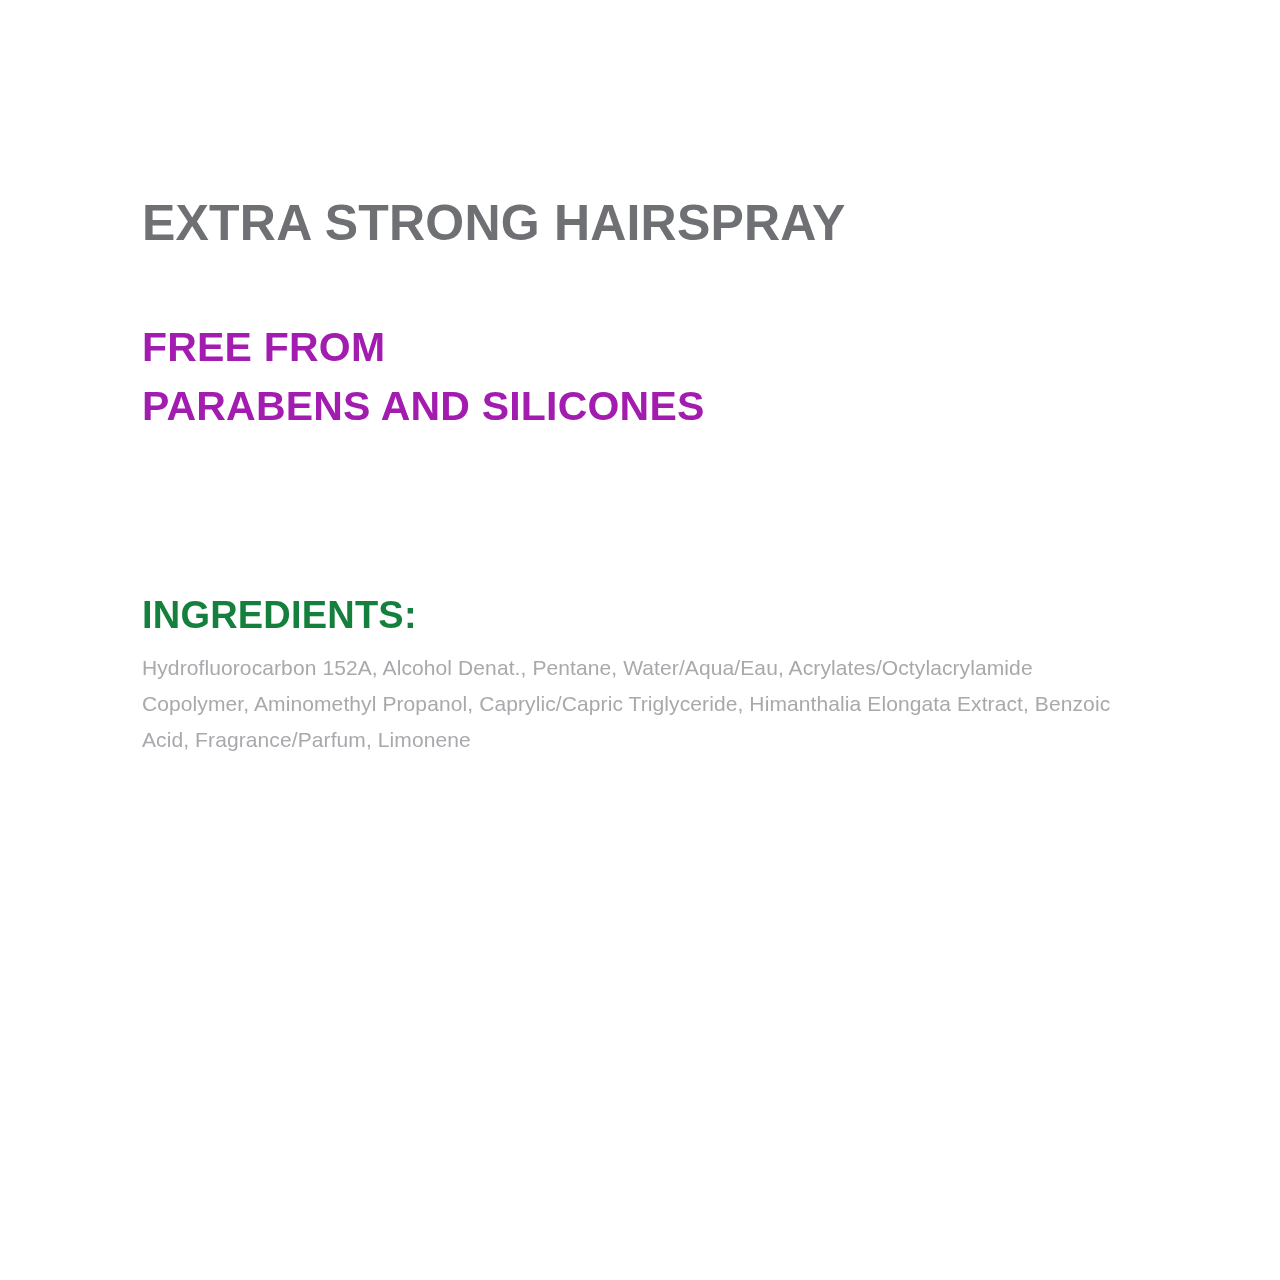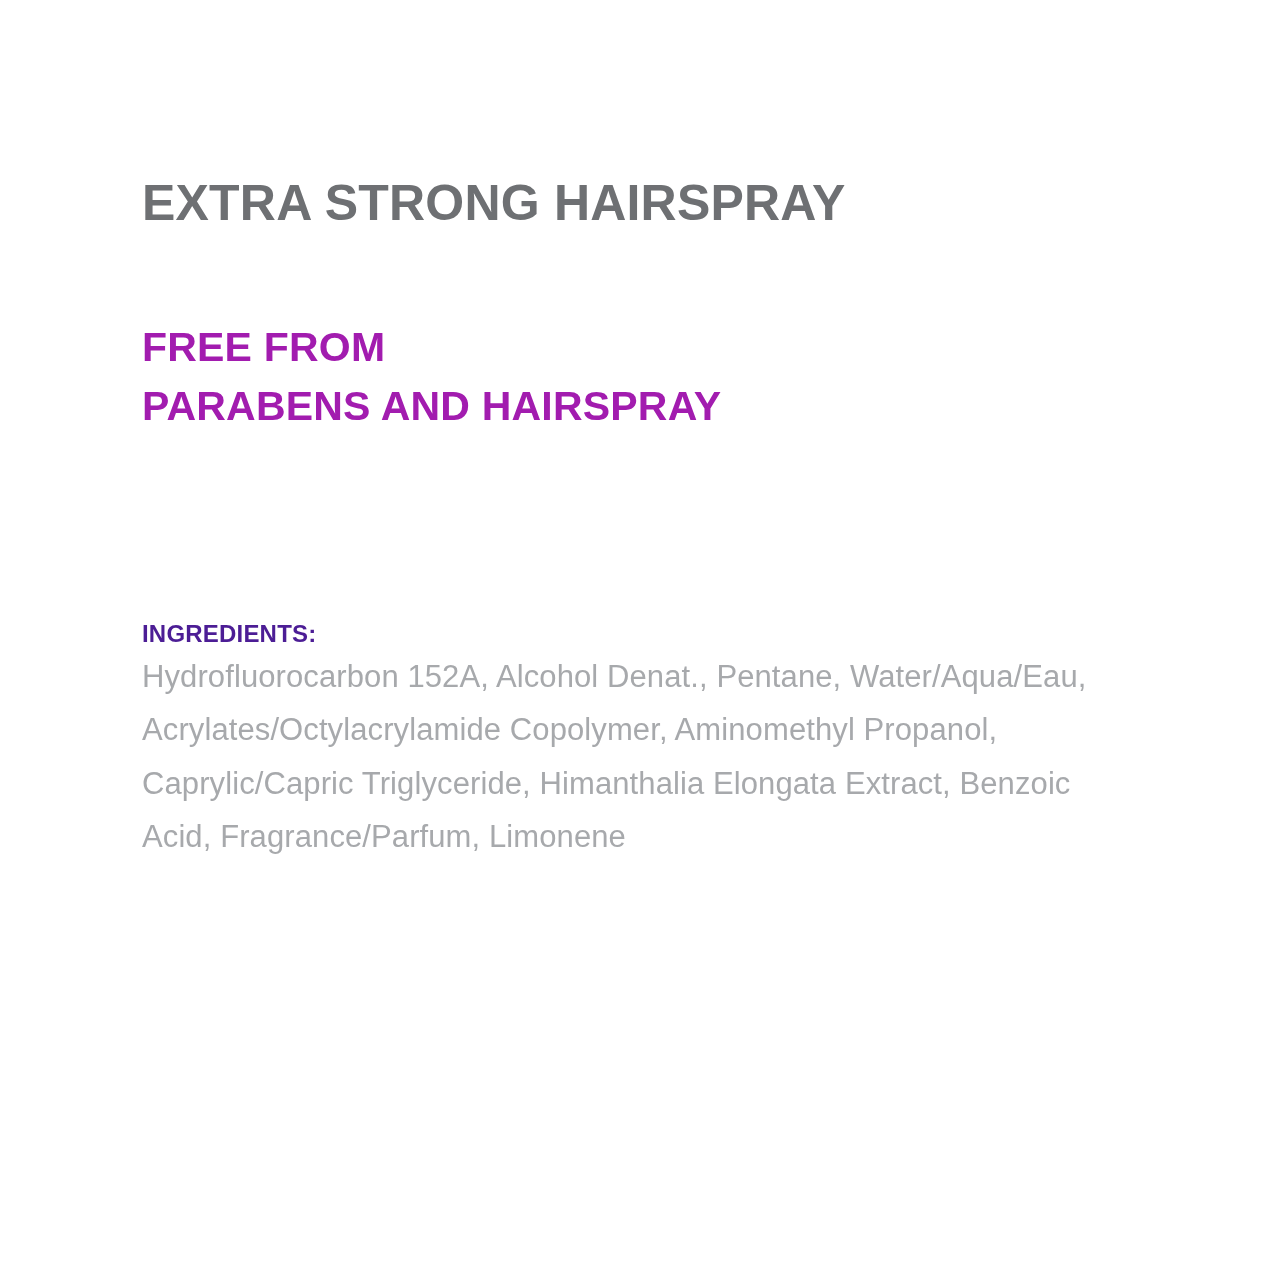--- a/index.html
+++ b/index.html
@@ -17,21 +17,21 @@
     position: relative;
     width: 1280px;
     height: 1280px;
     box-sizing: border-box;
     padding: 0 140px;
     background: #ffffff;
   }
   .product-title {
     position: absolute;
     left: 142px;
-    top: 176px;
+    top: 196px;
     font-size: 50px;
     font-weight: bold;
     letter-spacing: 0.2px;
     color: #6e7073;
     line-height: 1.1;
     margin: 0;
     white-space: nowrap;
   }
   .free-from {
     position: absolute;
@@ -43,49 +43,49 @@
     line-height: 1.45;
     margin: 0;
     letter-spacing: 0.2px;
   }
   .free-from span {
     display: block;
   }
   .ingredients-heading {
     position: absolute;
     left: 142px;
-    top: 620px;
-    font-size: 24px;
+    top: 594px;
+    font-size: 38px;
     font-weight: bold;
-    color: #4c1d95;
+    color: #15803d;
     letter-spacing: 0.2px;
     margin: 0;
   }
   .ingredients-body {
     position: absolute;
     left: 142px;
     top: 650px;
     width: 975px;
-    font-size: 31px;
+    font-size: 21px;
     font-weight: normal;
     color: #a7a9ac;
     line-height: 1.72;
     margin: 0;
     letter-spacing: 0.1px;
   }
 </style>
 </head>
 <body>
 
 <div class="page">
 
   <h1 class="product-title">EXTRA STRONG HAIRSPRAY</h1>
 
   <h2 class="free-from">
     <span>FREE FROM</span>
-    <span>PARABENS AND HAIRSPRAY</span>
+    <span>PARABENS AND SILICONES</span>
   </h2>
 
   <h3 class="ingredients-heading">INGREDIENTS:</h3>
 
   <p class="ingredients-body">Hydrofluorocarbon 152A, Alcohol Denat., Pentane, Water/Aqua/Eau, Acrylates/Octylacrylamide Copolymer, Aminomethyl Propanol, Caprylic/Capric Triglyceride, Himanthalia Elongata Extract, Benzoic Acid, Fragrance/Parfum, Limonene</p>
 
 </div>
 
 </body></html>

